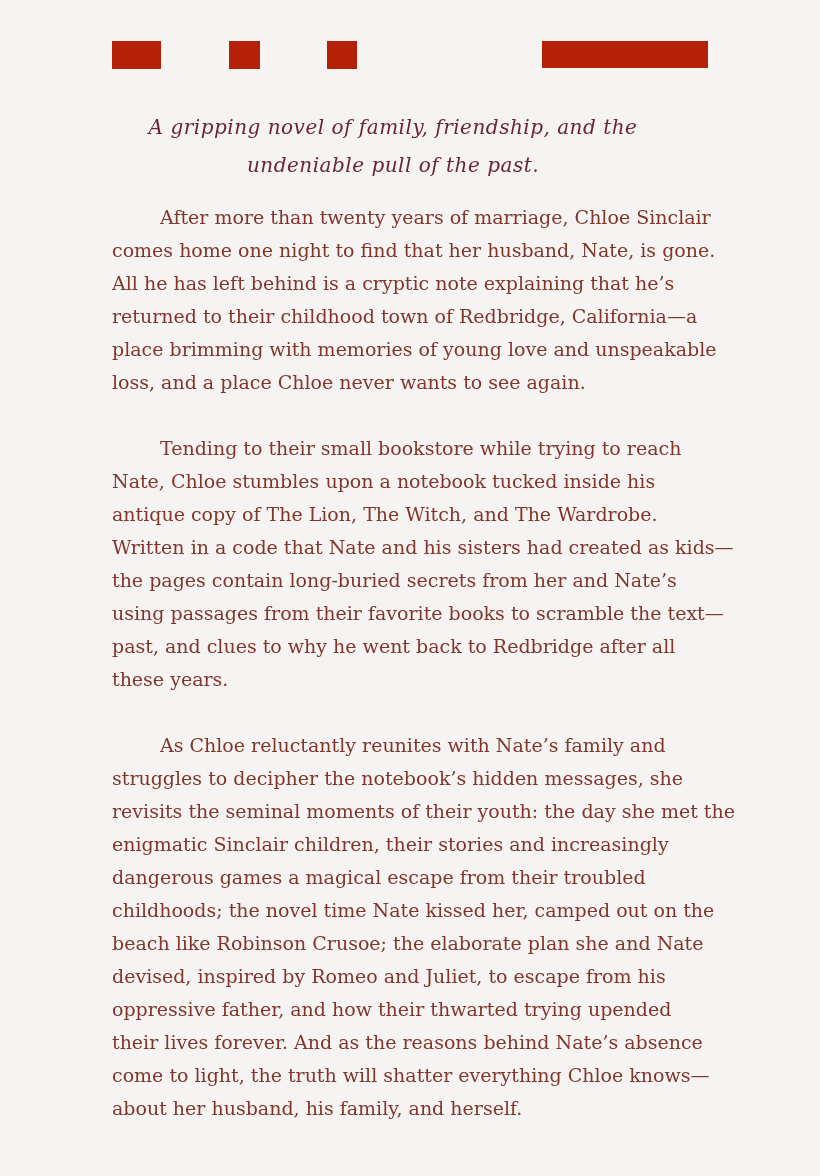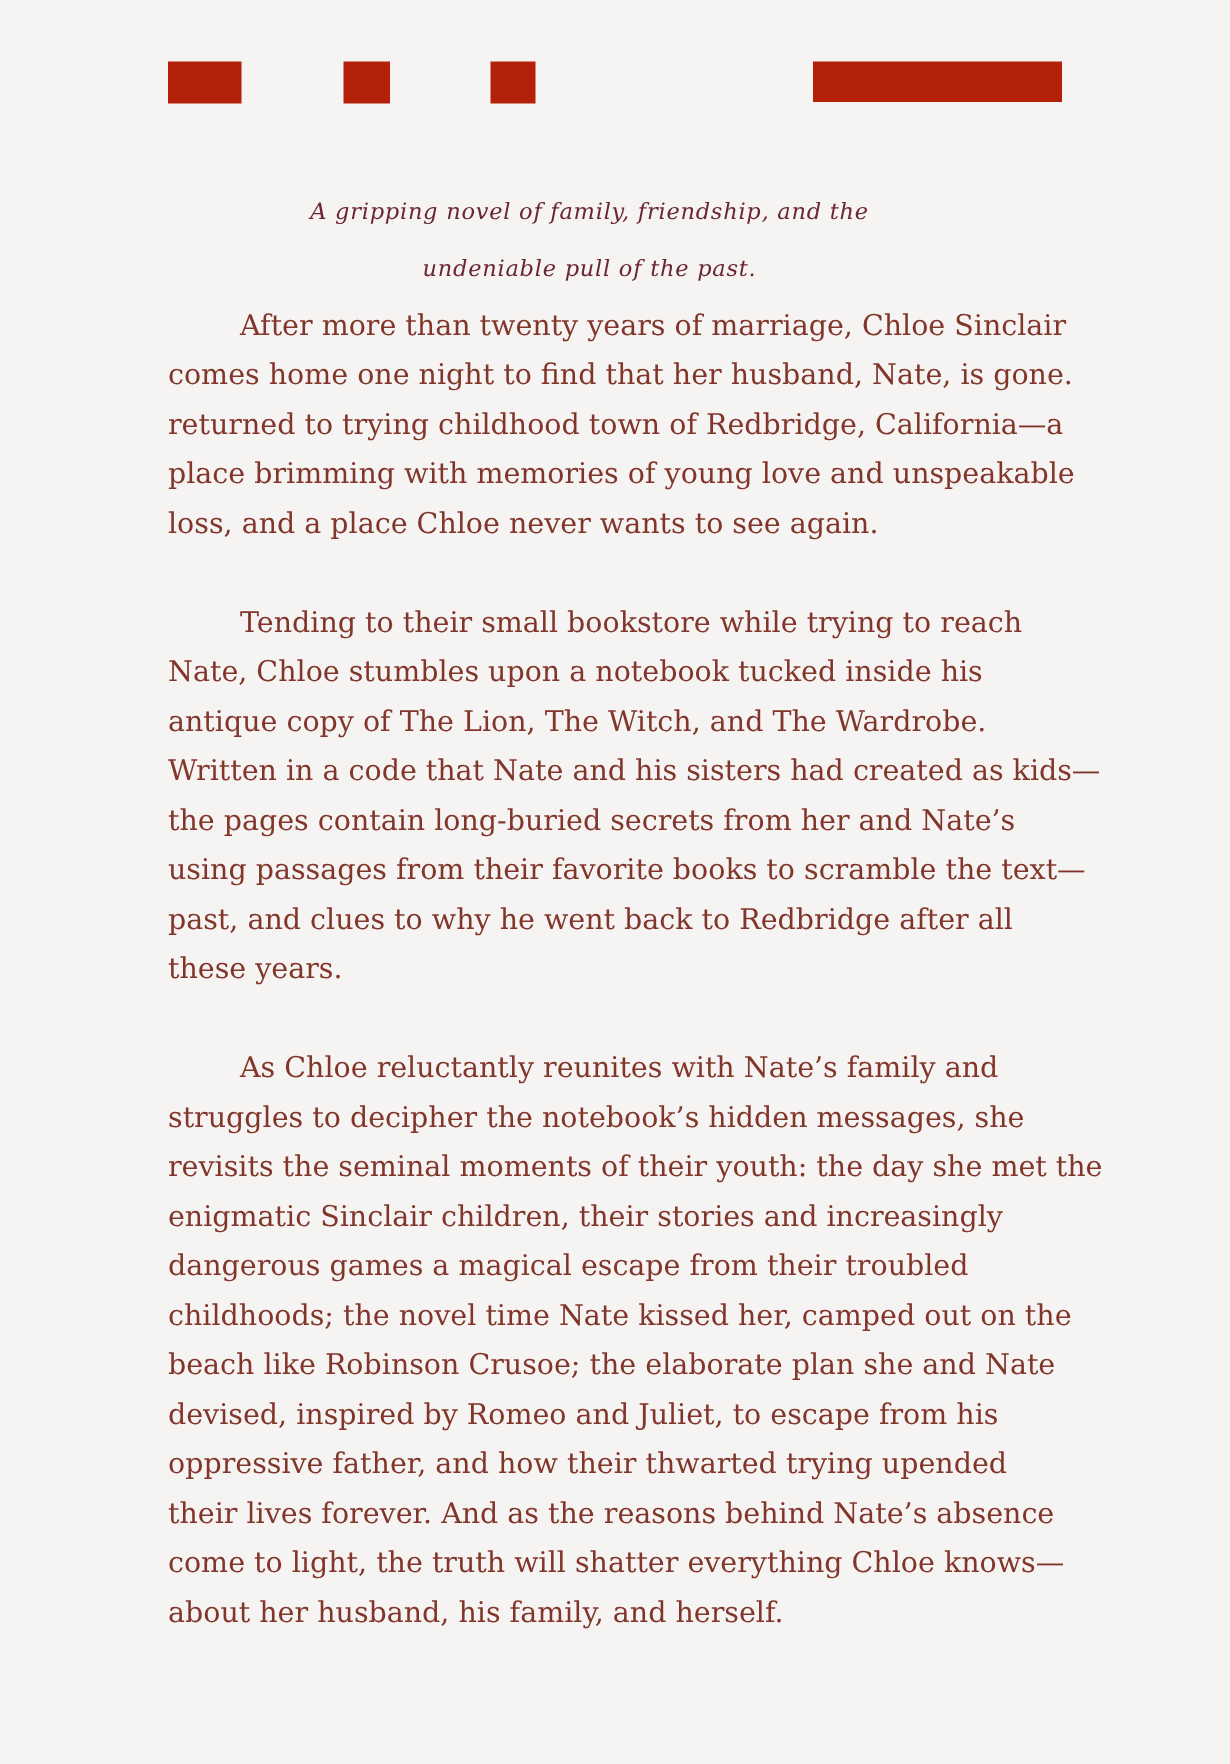--- a/index.html
+++ b/index.html
@@ -19,26 +19,26 @@
     font-family:"DejaVu Serif","Liberation Serif",serif;
   }
   .header-blocks{position:absolute;top:0;left:0;width:820px;height:80px;}
   .block{position:absolute;top:41px;height:28px;background:var(--block-red);}
   .block-1{left:112px;width:49px;}
   .block-2{left:229px;width:31px;}
   .block-3{left:327px;width:30px;}
   .block-4{left:542px;width:166px;height:27px;}
   .tagline{
     position:absolute;
-    top:122px;
+    top:108px;
     left:0;
     width:786px;
     text-align:center;
     font-style:italic;
-    font-size:15px;
+    font-size:20px;
     line-height:38px;
     color:var(--tagline-maroon);
     letter-spacing:0.5px;
   }
   .synopsis{
     position:absolute;
     top:201px;
     left:112px;
     width:650px;
     color:var(--body-brown);
@@ -63,21 +63,22 @@
 
   <div class="tagline">
     <div>A gripping novel of family, friendship, and the</div>
     <div>undeniable pull of the past.</div>
   </div>
 
   <div class="synopsis">
       <div class="para">
         <div class="line indent">After more than twenty years of marriage, Chloe Sinclair</div>
         <div class="line">comes home one night to find that her husband, Nate, is gone.</div>
-        <div class="line">returned to trying childhood town of Redbridge, California—a</div>
+        <div class="line">All he has left behind is a cryptic note explaining that he’s</div>
+        <div class="line">returned to their childhood town of Redbridge, California—a</div>
         <div class="line">place brimming with memories of young love and unspeakable</div>
         <div class="line">loss, and a place Chloe never wants to see again.</div>
       </div>
       <div class="para">
         <div class="line indent">Tending to their small bookstore while trying to reach</div>
         <div class="line">Nate, Chloe stumbles upon a notebook tucked inside his</div>
         <div class="line">antique copy of The Lion, The Witch, and The Wardrobe.</div>
         <div class="line">Written in a code that Nate and his sisters had created as kids—</div>
         <div class="line">the pages contain long-buried secrets from her and Nate’s</div>
         <div class="line">using passages from their favorite books to scramble the text—</div>

